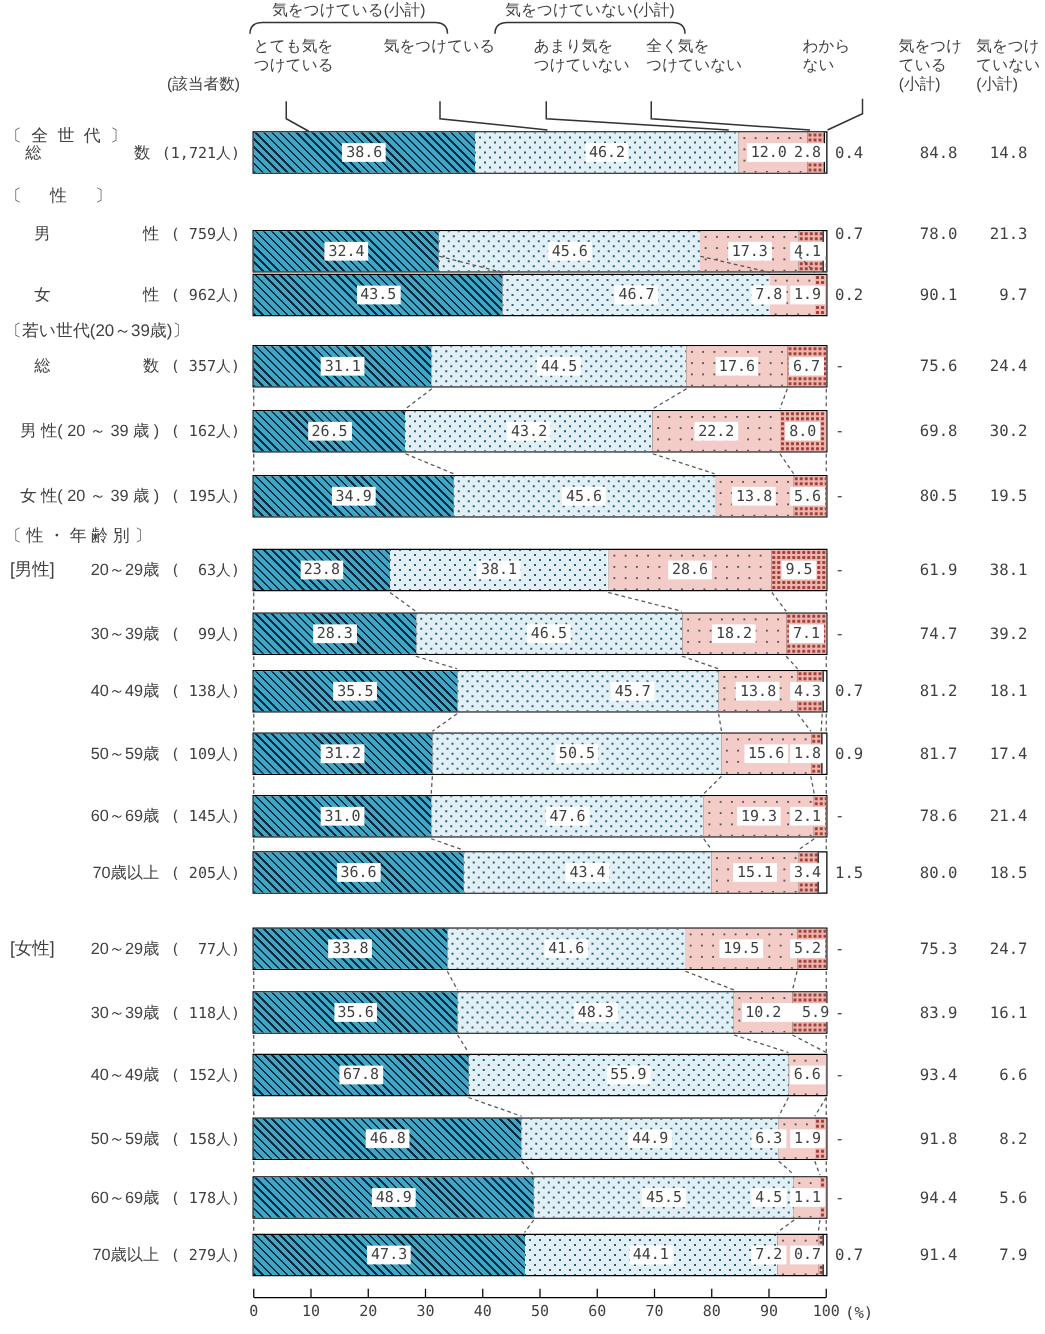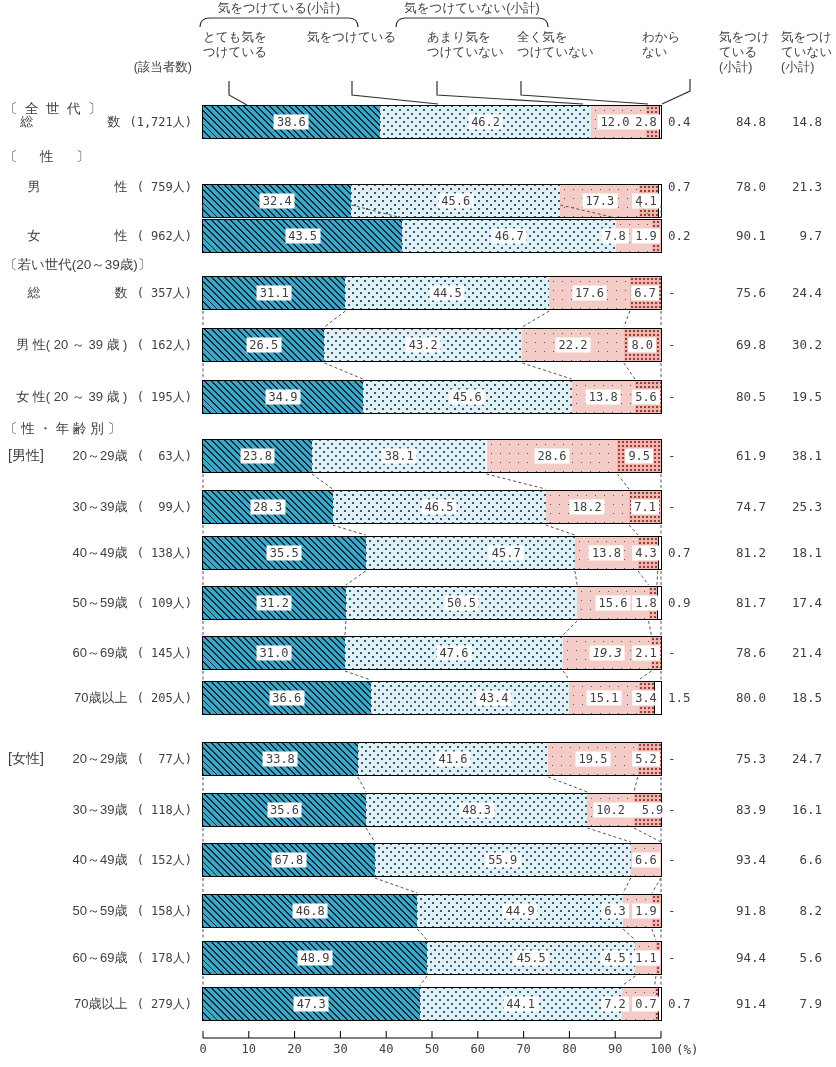--- a/index.html
+++ b/index.html
@@ -208,21 +208,21 @@
         <div class="seg seg3" style="left: 342.584px; width: 83.356px;"></div>
         <div class="sep" style="left: 425.94px;"></div>
         <div class="seg seg4" style="left: 425.94px; width: 32.518px;"></div>
         <div class="vbox" style="left: 64.807px; top: 16px;">28.3</div>
         <div class="vbox" style="left: 236.099px; top: 16px;">46.5</div>
         <div class="vbox" style="left: 384.262px; top: 16px;">18.2</div>
         <div class="vbox" style="left: 442.199px; top: 16px;">7.1</div>
       </div>
       <div class="sval" style="left: 668px; top: 499px; width: 34px;">-</div>
       <div class="sval" style="left: 704px; top: 499px; width: 62px; text-align: right;">74.7</div>
-      <div class="sval" style="left: 762px; top: 499px; width: 60px; text-align: right;">25.3</div>
+      <div class="sval" style="left: 762px; top: 499px; width: 60px; text-align: right;">39.2</div>
       <div class="rowlab" style="top: 544px;"><span>40～49歳</span><span class="cnt"> ( 138人)</span></div>
       <div class="bar" style="left: 202px; top: 536px;">
         <div class="seg seg1" style="left: 0px; width: 162.59px;"></div>
         <div class="sep" style="left: 162.59px;"></div>
         <div class="seg seg2" style="left: 162.59px; width: 209.306px;"></div>
         <div class="sep" style="left: 371.896px;"></div>
         <div class="seg seg3" style="left: 371.896px; width: 63.204px;"></div>
         <div class="sep" style="left: 435.1px;"></div>
         <div class="seg seg4" style="left: 435.1px; width: 19.694px;"></div>
         <div class="sep" style="left: 454.794px;"></div>
@@ -256,38 +256,38 @@
       <div class="bar" style="left: 202px; top: 636px;">
         <div class="seg seg1" style="left: 0px; width: 141.98px;"></div>
         <div class="sep" style="left: 141.98px;"></div>
         <div class="seg seg2" style="left: 141.98px; width: 218.008px;"></div>
         <div class="sep" style="left: 359.988px;"></div>
         <div class="seg seg3" style="left: 359.988px; width: 88.394px;"></div>
         <div class="sep" style="left: 448.382px;"></div>
         <div class="seg seg4" style="left: 448.382px; width: 9.618px;"></div>
         <div class="vbox" style="left: 70.99px; top: 16px;">31.0</div>
         <div class="vbox" style="left: 250.984px; top: 16px;">47.6</div>
-        <div class="vbox" style="left: 404.185px; top: 16px; font-style: italic;">19.3</div>
+        <div class="vbox" style="left: 404.185px; top: 16px;">19.3</div>
         <div class="vbox" style="left: 443px; top: 16px;">2.1</div>
       </div>
       <div class="sval" style="left: 668px; top: 645px; width: 34px;">-</div>
       <div class="sval" style="left: 704px; top: 645px; width: 62px; text-align: right;">78.6</div>
       <div class="sval" style="left: 762px; top: 645px; width: 60px; text-align: right;">21.4</div>
       <div class="rowlab" style="top: 689px;"><span>70歳以上</span><span class="cnt"> ( 205人)</span></div>
       <div class="bar" style="left: 202px; top: 681px;">
         <div class="seg seg1" style="left: 0px; width: 167.628px;"></div>
         <div class="sep" style="left: 167.628px;"></div>
         <div class="seg seg2" style="left: 167.628px; width: 198.772px;"></div>
         <div class="sep" style="left: 366.4px;"></div>
         <div class="seg seg3" style="left: 366.4px; width: 69.158px;"></div>
         <div class="sep" style="left: 435.558px;"></div>
         <div class="seg seg4" style="left: 435.558px; width: 15.572px;"></div>
         <div class="sep" style="left: 451.13px;"></div>
         <div class="vbox" style="left: 83.814px; top: 16px;">36.6</div>
-        <div class="vbox" style="left: 267.014px; top: 16px; margin-left: 24px;">43.4</div>
+        <div class="vbox" style="left: 267.014px; top: 16px;">43.4</div>
         <div class="vbox" style="left: 400.979px; top: 16px;">15.1</div>
         <div class="vbox" style="left: 443px; top: 16px;">3.4</div>
       </div>
       <div class="sval" style="left: 668px; top: 690px; width: 34px;">1.5</div>
       <div class="sval" style="left: 704px; top: 690px; width: 62px; text-align: right;">80.0</div>
       <div class="sval" style="left: 762px; top: 690px; width: 60px; text-align: right;">18.5</div>
       <div class="prefix" style="left: 8px; top: 750px;">[女性]</div>
       <div class="rowlab" style="top: 750px;"><span>20～29歳</span><span class="cnt"> (  77人)</span></div>
       <div class="bar" style="left: 202px; top: 742px;">
         <div class="seg seg1" style="left: 0px; width: 154.804px;"></div>

